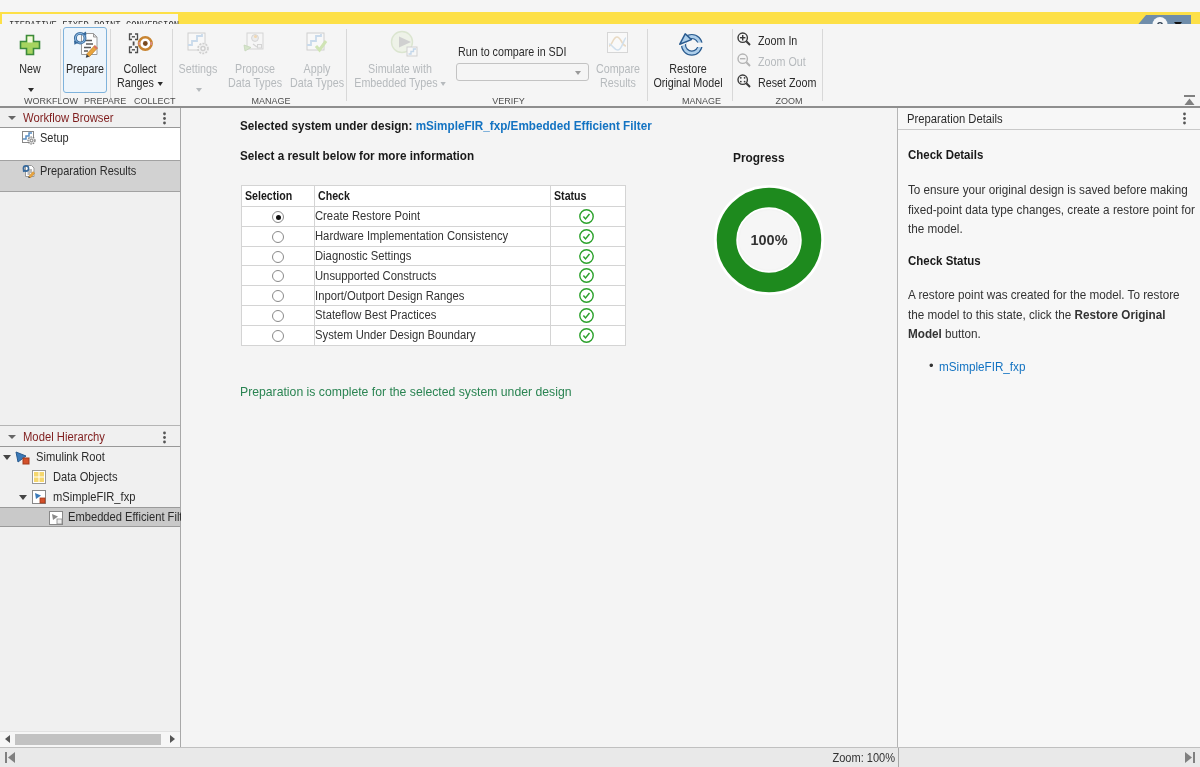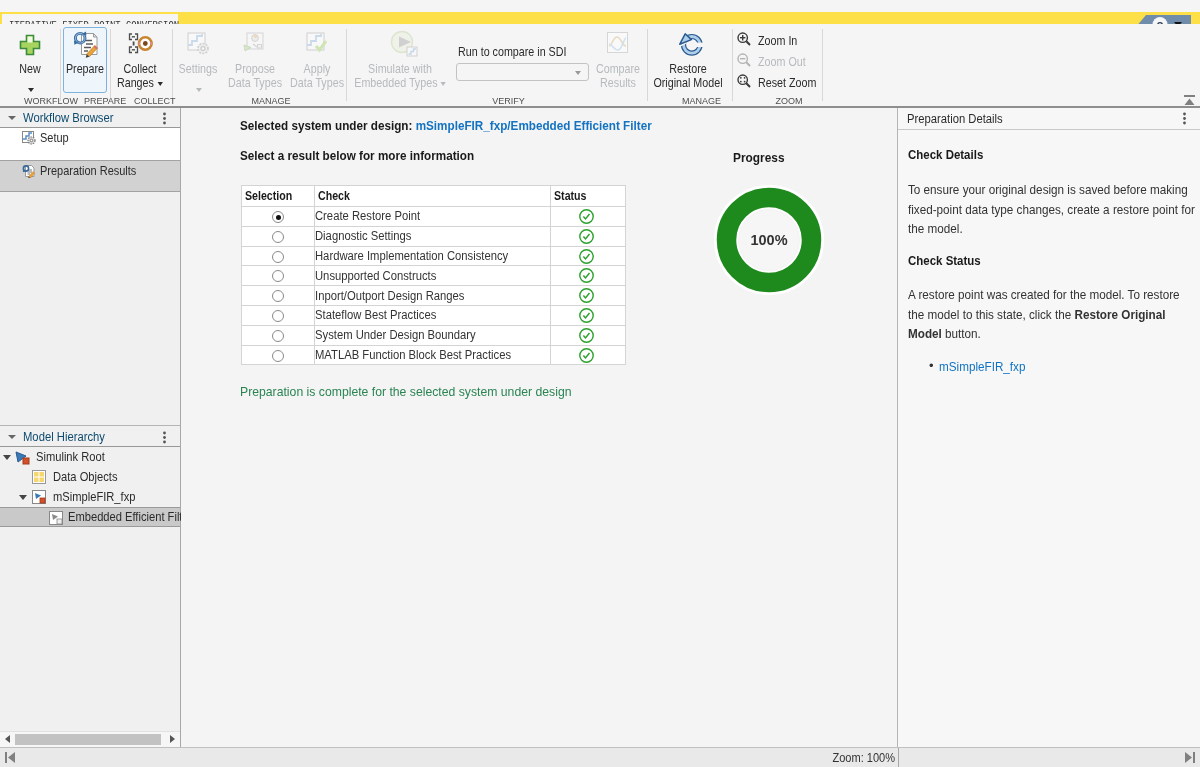--- a/index.html
+++ b/index.html
@@ -22,21 +22,21 @@
 .btxt { position:absolute; font-size:12.2px; color:#2b2b2b; text-align:center; line-height:14px; }
 .btxt.dis { color:#b6babd; }
 .cx { transform:scaleX(0.88); transform-origin:50% 0; }
 .caret { display:inline-block; width:0; height:0; border-left:3.5px solid transparent; border-right:3.5px solid transparent; border-top:4px solid #2b2b2b; vertical-align:middle; margin-left:2px; }
 .caret.dis { border-top-color:#b6babd; }
 #prep-sel { position:absolute; left:63px; top:3px; width:44px; height:66px; border:1px solid #7fb3dc; border-radius:3px; background:#eef5fb; }
 #sdicombo { position:absolute; left:456px; top:39px; width:133px; height:18px; border:1px solid #c3c3c3; border-radius:3px; background:#f5f5f5; }
 #collapsebtn { position:absolute; left:1184px; top:71px; width:11px; height:10px; }
 
 
-.phead { position:relative; height:20px; background:#f0f0f0; border-bottom:1px solid #989898; font-size:12.5px; color:#0c4a6e; }
+.phead { position:relative; height:20px; background:#f0f0f0; border-bottom:1px solid #989898; font-size:12.5px; color:#7f1d1d; }
 .phead .title { position:absolute; left:23px; top:3px; }
 .phead .exp { position:absolute; left:8px; top:8px; width:0; height:0; border-left:4px solid transparent; border-right:4px solid transparent; border-top:4px solid #666; }
 .dots { position:absolute; right:14px; top:4px; }
 
 
 #leftpanel { position:absolute; left:0; top:108px; width:181px; height:639px; background:#f0f0f0; border-right:1px solid #a8a8a8; }
 .wfrow { position:relative; height:32px; font-size:12.2px; color:#2b2b2b; background:#fff; }
 .wfrow .ic { position:absolute; left:22px; top:3px; }
 .wfrow .t { position:absolute; left:40px; top:3px; }
 .wfrow.sel { background:#d2d2d2; border-top:1px solid #a2a2a2; border-bottom:1px solid #a2a2a2; }
@@ -343,36 +343,36 @@
     <tr>
           <td class="sel-c"><span class="radio on"></span></td>
           <td class="chk-c"><span class="cs">Create Restore Point</span></td>
           <td class="st-c"><svg class="gcheck" viewBox="0 0 15 15">
               <circle cx="7.5" cy="7.5" r="6.7" fill="#fff" stroke="#2ca12c" stroke-width="1.4"></circle>
               <path d="M4.4 7.6 l2.1 2.3 4 -4.8" fill="none" stroke="#2ca12c" stroke-width="1.5"></path>
             </svg></td>
         </tr>
     <tr>
           <td class="sel-c"><span class="radio"></span></td>
+          <td class="chk-c"><span class="cs">Hardware Implementation Consistency</span></td>
+          <td class="st-c"><svg class="gcheck" viewBox="0 0 15 15">
+              <circle cx="7.5" cy="7.5" r="6.7" fill="#fff" stroke="#2ca12c" stroke-width="1.4"></circle>
+              <path d="M4.4 7.6 l2.1 2.3 4 -4.8" fill="none" stroke="#2ca12c" stroke-width="1.5"></path>
+            </svg></td>
+        </tr>
+    <tr>
+          <td class="sel-c"><span class="radio"></span></td>
           <td class="chk-c"><span class="cs">Diagnostic Settings</span></td>
           <td class="st-c"><svg class="gcheck" viewBox="0 0 15 15">
               <circle cx="7.5" cy="7.5" r="6.7" fill="#fff" stroke="#2ca12c" stroke-width="1.4"></circle>
               <path d="M4.4 7.6 l2.1 2.3 4 -4.8" fill="none" stroke="#2ca12c" stroke-width="1.5"></path>
             </svg></td>
         </tr>
     <tr>
           <td class="sel-c"><span class="radio"></span></td>
-          <td class="chk-c"><span class="cs">Hardware Implementation Consistency</span></td>
-          <td class="st-c"><svg class="gcheck" viewBox="0 0 15 15">
-              <circle cx="7.5" cy="7.5" r="6.7" fill="#fff" stroke="#2ca12c" stroke-width="1.4"></circle>
-              <path d="M4.4 7.6 l2.1 2.3 4 -4.8" fill="none" stroke="#2ca12c" stroke-width="1.5"></path>
-            </svg></td>
-        </tr>
-    <tr>
-          <td class="sel-c"><span class="radio"></span></td>
           <td class="chk-c"><span class="cs">Unsupported Constructs</span></td>
           <td class="st-c"><svg class="gcheck" viewBox="0 0 15 15">
               <circle cx="7.5" cy="7.5" r="6.7" fill="#fff" stroke="#2ca12c" stroke-width="1.4"></circle>
               <path d="M4.4 7.6 l2.1 2.3 4 -4.8" fill="none" stroke="#2ca12c" stroke-width="1.5"></path>
             </svg></td>
         </tr>
     <tr>
           <td class="sel-c"><span class="radio"></span></td>
           <td class="chk-c"><span class="cs">Inport/Outport Design Ranges</span></td>
           <td class="st-c"><svg class="gcheck" viewBox="0 0 15 15">
@@ -384,28 +384,20 @@
           <td class="sel-c"><span class="radio"></span></td>
           <td class="chk-c"><span class="cs">Stateflow Best Practices</span></td>
           <td class="st-c"><svg class="gcheck" viewBox="0 0 15 15">
               <circle cx="7.5" cy="7.5" r="6.7" fill="#fff" stroke="#2ca12c" stroke-width="1.4"></circle>
               <path d="M4.4 7.6 l2.1 2.3 4 -4.8" fill="none" stroke="#2ca12c" stroke-width="1.5"></path>
             </svg></td>
         </tr>
     <tr>
           <td class="sel-c"><span class="radio"></span></td>
           <td class="chk-c"><span class="cs">System Under Design Boundary</span></td>
-          <td class="st-c"><svg class="gcheck" viewBox="0 0 15 15">
-              <circle cx="7.5" cy="7.5" r="6.7" fill="#fff" stroke="#2ca12c" stroke-width="1.4"></circle>
-              <path d="M4.4 7.6 l2.1 2.3 4 -4.8" fill="none" stroke="#2ca12c" stroke-width="1.5"></path>
-            </svg></td>
-        </tr>
-    <tr>
-          <td class="sel-c"><span class="radio"></span></td>
-          <td class="chk-c"><span class="cs">MATLAB Function Block Best Practices</span></td>
           <td class="st-c"><svg class="gcheck" viewBox="0 0 15 15">
               <circle cx="7.5" cy="7.5" r="6.7" fill="#fff" stroke="#2ca12c" stroke-width="1.4"></circle>
               <path d="M4.4 7.6 l2.1 2.3 4 -4.8" fill="none" stroke="#2ca12c" stroke-width="1.5"></path>
             </svg></td>
         </tr>
   </tbody>
     </table>
 
   <div id="progress-label">Progress</div>
   <svg id="donut" viewBox="0 0 110 110">

